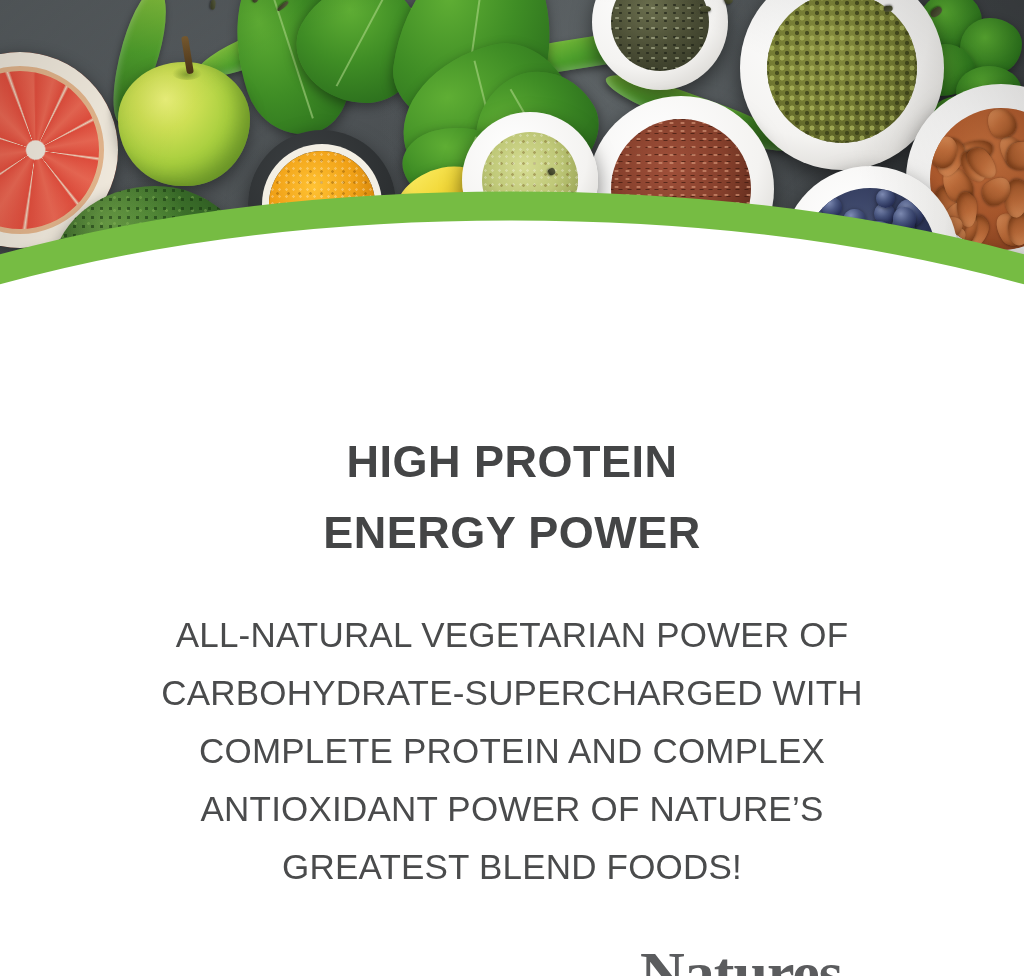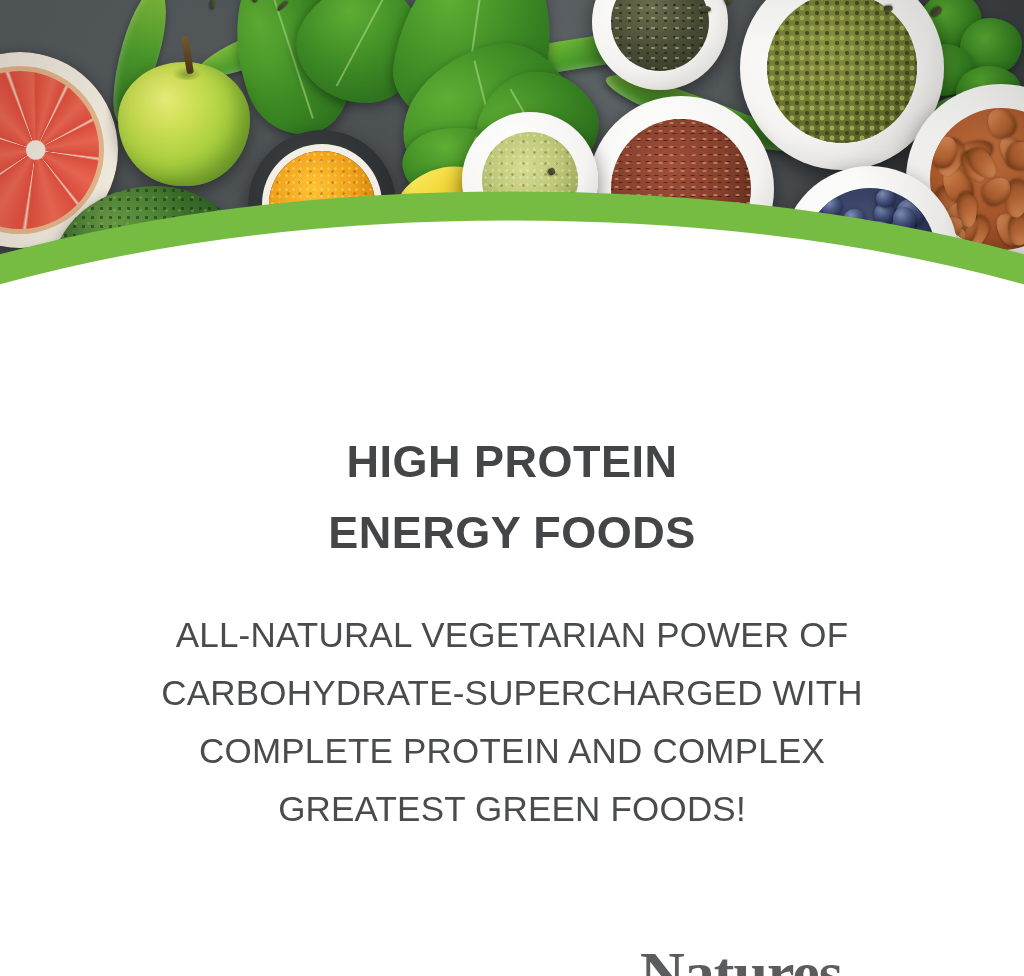--- a/index.html
+++ b/index.html
@@ -531,28 +531,29 @@
              C 1240 300, 900 206, 512 206
              C 124 206, -216 300, -420 480 Z" fill="#ffffff"></path>
 
     <path d="M -430 486 C -222 302, 122 206, 512 206 C 902 206, 1246 302, 1454 486" fill="none" stroke="#76bc43" stroke-width="29"></path>
   </svg>
 
   <div id="content">
 
     <h1 id="headline">
       <span class="hl-line">HIGH PROTEIN</span>
-      <span class="hl-line">ENERGY FOODS</span>
+      <span class="hl-line">ENERGY POWER</span>
     </h1>
 
     <p id="subcopy">
       <span class="sc-line">ALL-NATURAL VEGETARIAN POWER OF</span>
       <span class="sc-line">CARBOHYDRATE-SUPERCHARGED WITH</span>
       <span class="sc-line">COMPLETE PROTEIN AND COMPLEX</span>
-      <span class="sc-line">GREATEST GREEN FOODS!</span>
+      <span class="sc-line">ANTIOXIDANT POWER OF NATURE’S</span>
+      <span class="sc-line">GREATEST BLEND FOODS!</span>
     </p>
 
     <div id="logo">
       <span class="logo-natures">Natures</span>
       <span class="logo-reg">®</span>
     </div>
 
   </div>
 </div>
 

